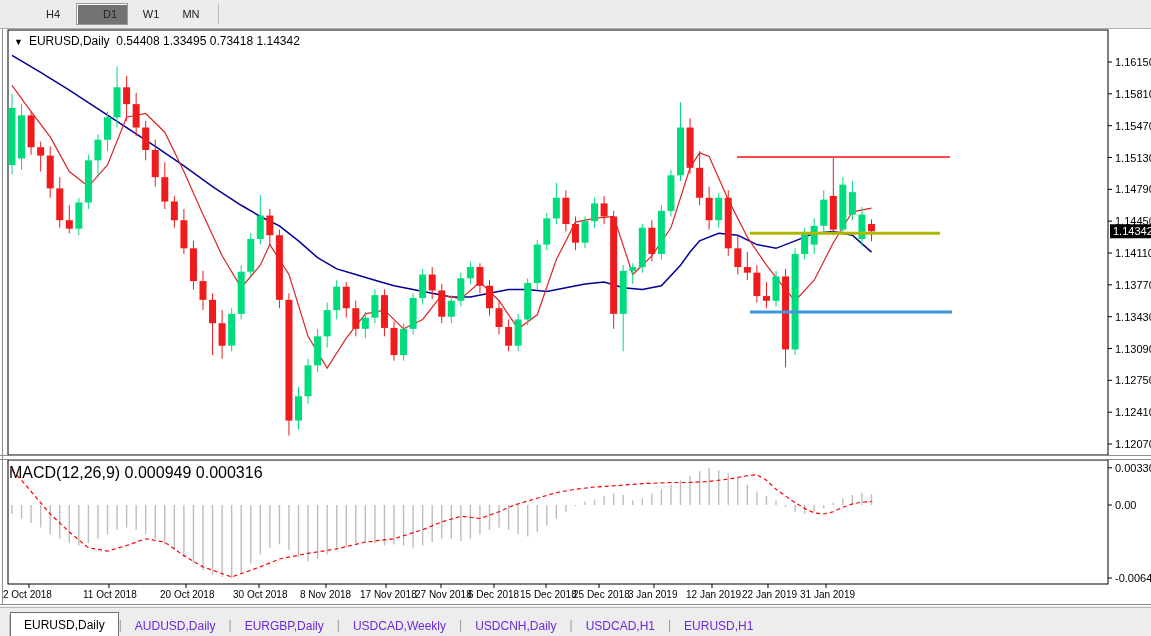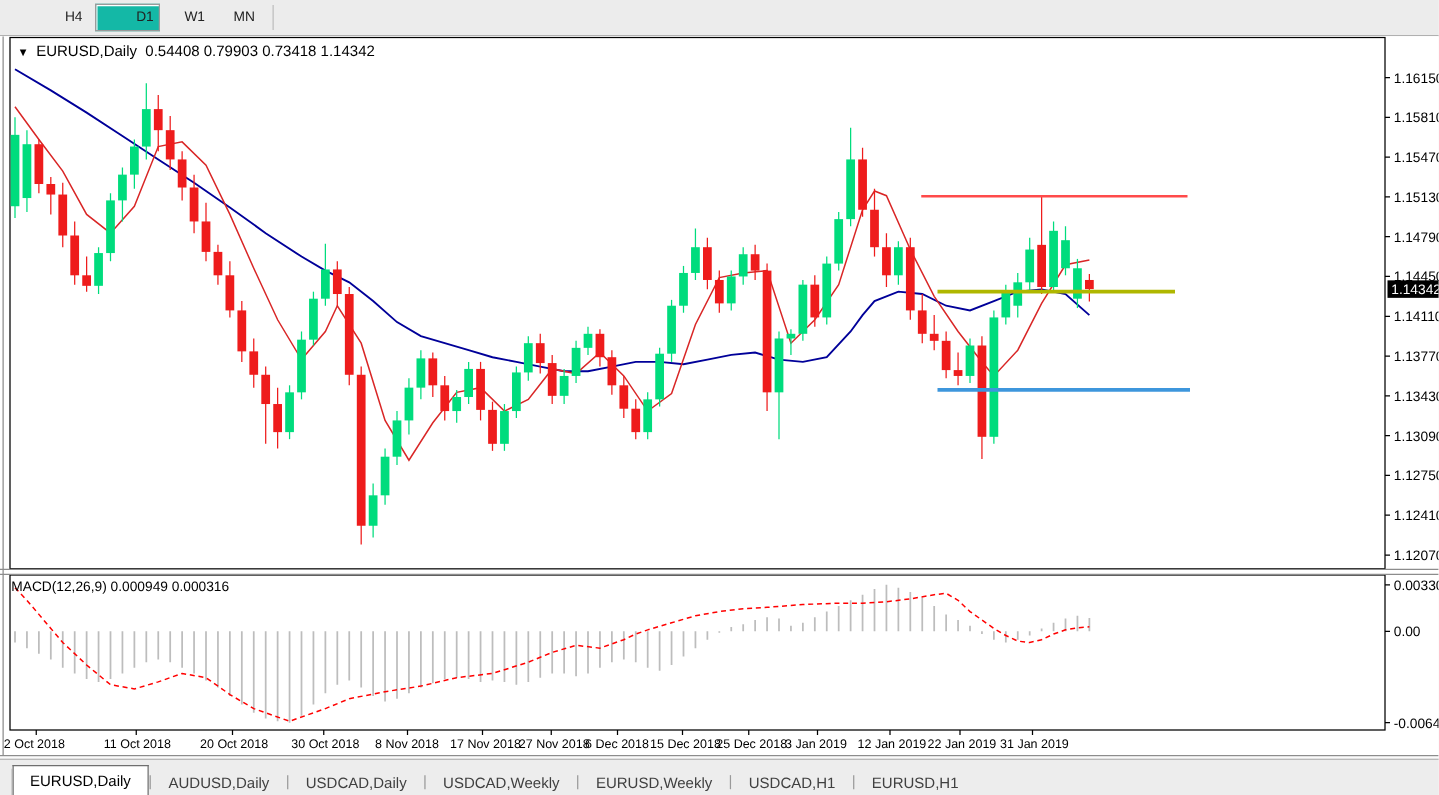--- a/index.html
+++ b/index.html
@@ -1,36 +1,36 @@
 <!DOCTYPE html>
 <html><head>
 <meta charset="utf-8">
 <style>
   html,body{margin:0;padding:0;}
   body{width:1151px;height:636px;overflow:hidden;background:#f0f0f0;
        font-family:"Liberation Sans",sans-serif;position:relative;}
   
   .toolbar{position:absolute;left:0;top:0;width:1151px;height:28px;background:#ececec;
            border-bottom:1px solid #b0b0b0;display:flex;align-items:center;}
-  .tf-btn{margin-left:6px;min-width:26px;height:20px;line-height:20px;text-align:right;
+  .tf-btn{margin-left:6px;min-width:26px;height:20px;line-height:20px;text-align:center;
           font-size:11px;color:#222;padding:0 4px;cursor:default;}
   .tf-btn:first-child{margin-left:36px;}
-  .tf-btn.active{background:#14b8a6;border:1px solid #9a9a9a;box-shadow:inset 1px 1px 0 #fff;padding-left:20px;}
+  .tf-btn.active{background:#737373;border:1px solid #9a9a9a;box-shadow:inset 1px 1px 0 #fff;padding-left:20px;}
   .tb-sep{width:1px;height:20px;background:#bdbdbd;margin-left:10px;}
   
   .chart-wrap{position:absolute;left:0;top:29px;width:1151px;height:577px;background:#ffffff;}
   svg{display:block;}
   .quote-line{position:absolute;left:14px;top:5px;font-size:12px;color:#000;white-space:pre;}
   .quote-line .arrow{font-size:9px;color:#000;margin-right:6px;}
-  .macd-label{position:absolute;left:9px;top:435px;font-size:11px;color:#000;white-space:pre;}
+  .macd-label{position:absolute;left:9px;top:435px;font-size:16px;color:#000;white-space:pre;}
   
   .tabbar{position:absolute;left:0;top:607px;width:1151px;height:29px;background:#ededed;
           border-top:1px solid #b9b9b9;display:flex;align-items:flex-end;}
   .tab-stub{width:9px;height:22px;border-right:1px solid #c6c6c6;}
-  .tab{height:22px;line-height:22px;font-size:12px;color:#404040;padding:0 13px;
+  .tab{height:22px;line-height:22px;font-size:12px;color:#6d28d9;padding:0 13px;
        white-space:nowrap;cursor:default;}
   .tab.active{background:#ffffff;border:1px solid #6f6f6f;border-bottom:none;height:24px;
               line-height:24px;color:#000;}
   .tab-div{color:#9a9a9a;font-size:12px;align-self:center;margin-top:4px;}
 </style>
 </head>
 <body>
 
 <div class="toolbar" id="toolbar">
     <div class="tf-btn">H4</div>
@@ -384,32 +384,32 @@
       <text x="573" y="569" font-size="10" font-family="Liberation Sans,sans-serif" fill="#000">25 Dec 2018</text>
       <line x1="654" y1="555" x2="654" y2="559" stroke="#000" stroke-width="1"></line>
       <text x="628" y="569" font-size="10" font-family="Liberation Sans,sans-serif" fill="#000">3 Jan 2019</text>
       <line x1="712" y1="555" x2="712" y2="559" stroke="#000" stroke-width="1"></line>
       <text x="686" y="569" font-size="10" font-family="Liberation Sans,sans-serif" fill="#000">12 Jan 2019</text>
       <line x1="768" y1="555" x2="768" y2="559" stroke="#000" stroke-width="1"></line>
       <text x="742" y="569" font-size="10" font-family="Liberation Sans,sans-serif" fill="#000">22 Jan 2019</text>
       <line x1="826" y1="555" x2="826" y2="559" stroke="#000" stroke-width="1"></line>
       <text x="800" y="569" font-size="10" font-family="Liberation Sans,sans-serif" fill="#000">31 Jan 2019</text>
     </svg>
-  <div class="quote-line"><span class="arrow">▼</span><span>EURUSD,Daily</span><span>  </span><span>0.54408</span><span> </span><span>0.79903</span><span> </span><span>0.73418</span><span> </span><span>1.14342</span></div>
+  <div class="quote-line"><span class="arrow">▼</span><span>EURUSD,Daily</span><span>  </span><span>0.54408</span><span> </span><span>1.33495</span><span> </span><span>0.73418</span><span> </span><span>1.14342</span></div>
   <div class="macd-label"><span>MACD(12,26,9)</span><span> </span><span>0.000949</span><span> </span><span>0.000316</span></div>
 </div>
 
 <div class="tabbar" id="tabbar">
   <div class="tab-stub"></div>
 <div class="tab active">EURUSD,Daily</div>
     <div class="tab-div">|</div>
     <div class="tab">AUDUSD,Daily</div>
     <div class="tab-div">|</div>
-    <div class="tab">USDCAD,Daily</div>
+    <div class="tab">EURGBP,Daily</div>
     <div class="tab-div">|</div>
     <div class="tab">USDCAD,Weekly</div>
     <div class="tab-div">|</div>
-    <div class="tab">EURUSD,Weekly</div>
+    <div class="tab">USDCNH,Daily</div>
     <div class="tab-div">|</div>
     <div class="tab">USDCAD,H1</div>
     <div class="tab-div">|</div>
     <div class="tab">EURUSD,H1</div>
   </div>
 
 </body></html>

